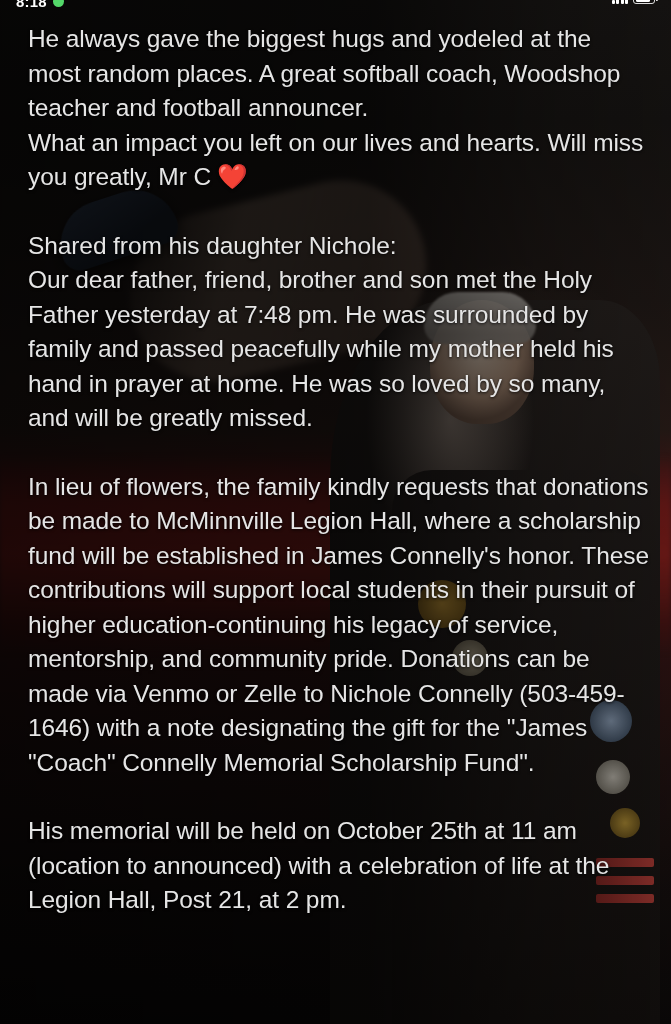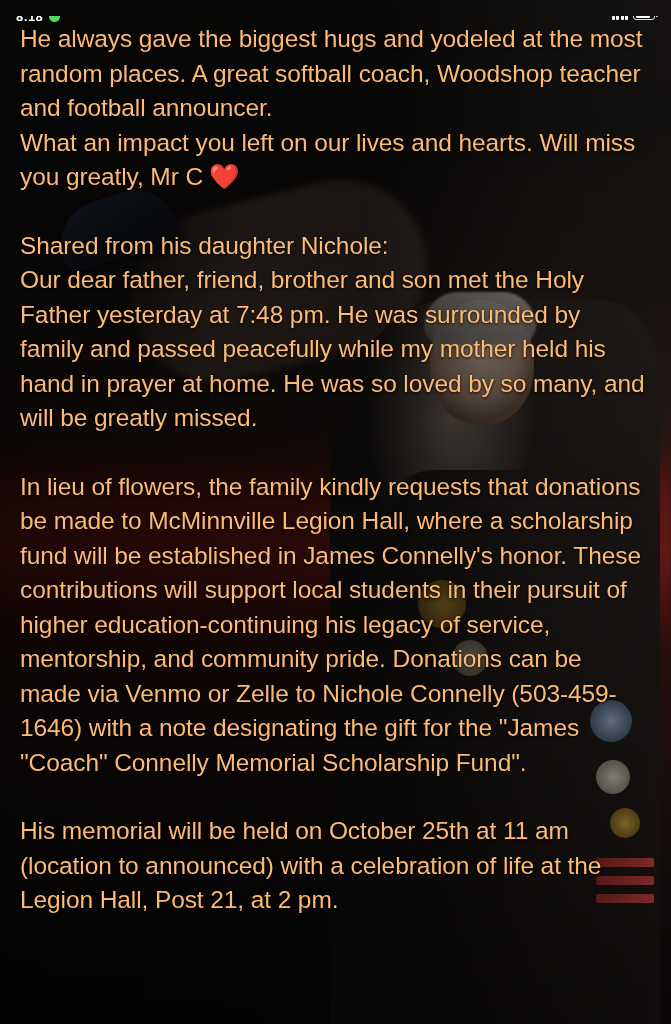--- a/index.html
+++ b/index.html
@@ -139,29 +139,29 @@
     background: linear-gradient(to right,
       rgba(0,0,0,0.78) 0%,
       rgba(0,0,0,0.70) 55%,
       rgba(0,0,0,0.42) 80%,
       rgba(0,0,0,0.30) 100%);
   }
 
   
   .status-bar {
     position: absolute;
-    left: 0; right: 0; top: 16px;
+    left: 0; right: 0; top: 0;
     height: 14px;
     display: flex;
     align-items: flex-start;
     justify-content: space-between;
     padding: 0 16px;
     box-sizing: border-box;
     color: #ffffff;
-    font-size: 13px;
+    font-size: 15px;
     font-weight: bold;
     letter-spacing: 0.2px;
     overflow: hidden;
   }
   .status-left {
     display: flex;
     align-items: center;
     gap: 6px;
     margin-top: -7px;
   }
@@ -213,25 +213,25 @@
     left: 1.5px; top: 1.5px; bottom: 1.5px;
     width: 72%;
     background: #fff;
     border-radius: 1.5px;
     display: block;
   }
 
   
   .post-text {
     position: absolute;
-    left: 0; right: 0;
+    left: 8px; right: 0;
     top: 22px;
     padding: 0 22px 0 20px;
     box-sizing: border-box;
-    color: #fdba74;
+    color: #e5e5e5;
     font-size: 24.5px;
     line-height: 34.5px;
     letter-spacing: -0.1px;
     text-shadow: 0 1px 3px rgba(0,0,0,0.85);
   }
   .para {
     margin: 0 0 34px 0;
     white-space: pre-wrap;
   }
   .para:last-child { margin-bottom: 4px; }

